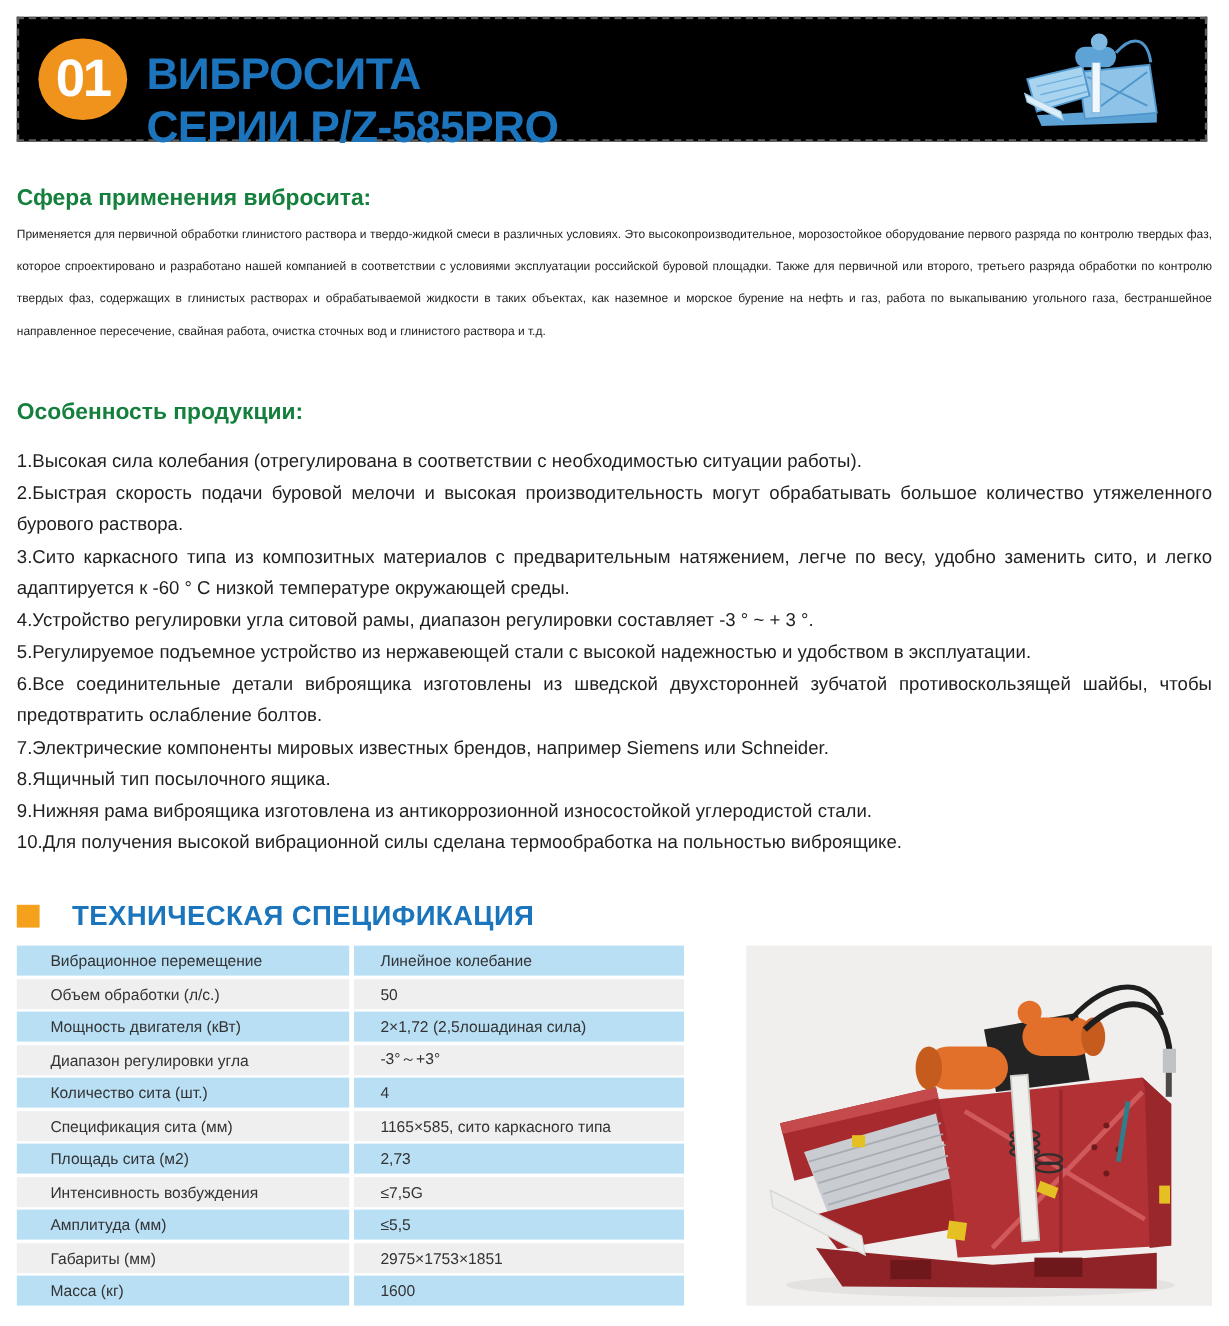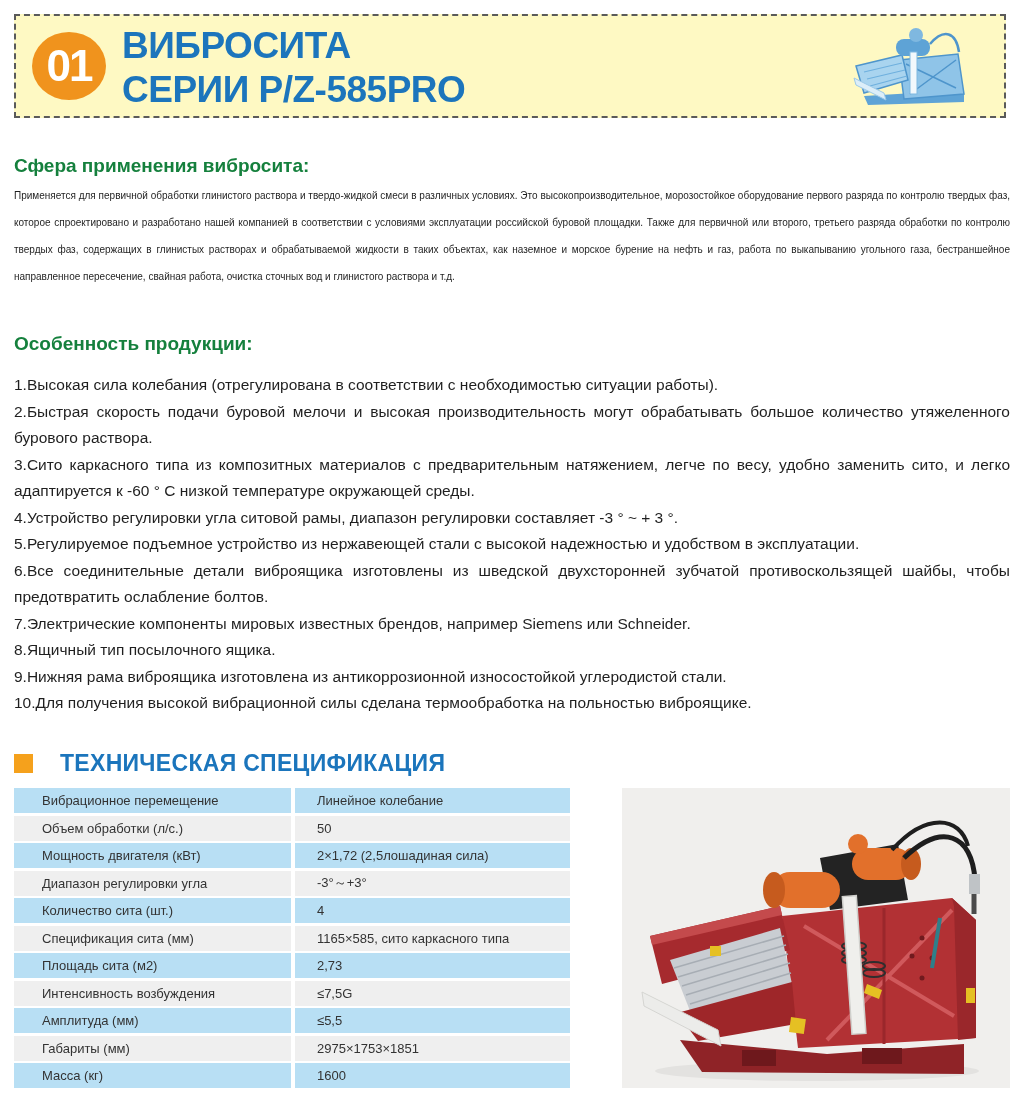--- a/index.html
+++ b/index.html
@@ -1,23 +1,23 @@
 <!DOCTYPE html>
 <html><head>
 <meta charset="utf-8">
 <style>
   html,body{margin:0;padding:0;background:#ffffff;}
   body{width:1024px;height:1105px;font-family:"Liberation Sans",sans-serif;color:#222;position:relative;overflow:hidden;}
   .page{position:relative;width:1024px;height:1105px;background:#fff;}
 
   
-  .header-box{position:absolute;left:14px;top:14px;width:992px;height:104px;border:2px dashed #5a5a5a;box-sizing:border-box;background:#fef9c3;}
+  .header-box{position:absolute;left:14px;top:14px;width:992px;height:104px;border:2px dashed #5a5a5a;box-sizing:border-box;background:#000000;}
   .num-badge{position:absolute;left:16px;top:16px;width:74px;height:68px;background:#F0931D;border-radius:50%;
              display:flex;align-items:center;justify-content:center;color:#fff;font-weight:bold;font-size:44px;letter-spacing:-2px;}
-  .hdr-title{position:absolute;left:106px;top:8px;color:#1C75BC;font-weight:bold;font-size:37px;line-height:44px;letter-spacing:-0.5px;white-space:nowrap;}
+  .hdr-title{position:absolute;left:106px;top:24px;color:#1C75BC;font-weight:bold;font-size:37px;line-height:44px;letter-spacing:-0.5px;white-space:nowrap;}
   .hdr-img{position:absolute;right:28px;top:6px;width:132px;height:90px;}
 
   
   .sec-heading{position:absolute;left:14px;font-size:19px;font-weight:bold;color:#15803d;margin:0;white-space:nowrap;}
   .body-par{position:absolute;left:14px;width:996px;font-size:10px;line-height:27px;text-align:justify;color:#1f1f1f;margin:0;}
   .features{position:absolute;left:14px;top:372px;width:996px;}
   .feature-item{font-size:15.5px;line-height:26.5px;text-align:justify;color:#1f1f1f;margin:0;}
 
   
   .spec-section{position:absolute;left:14px;top:750px;width:996px;}

